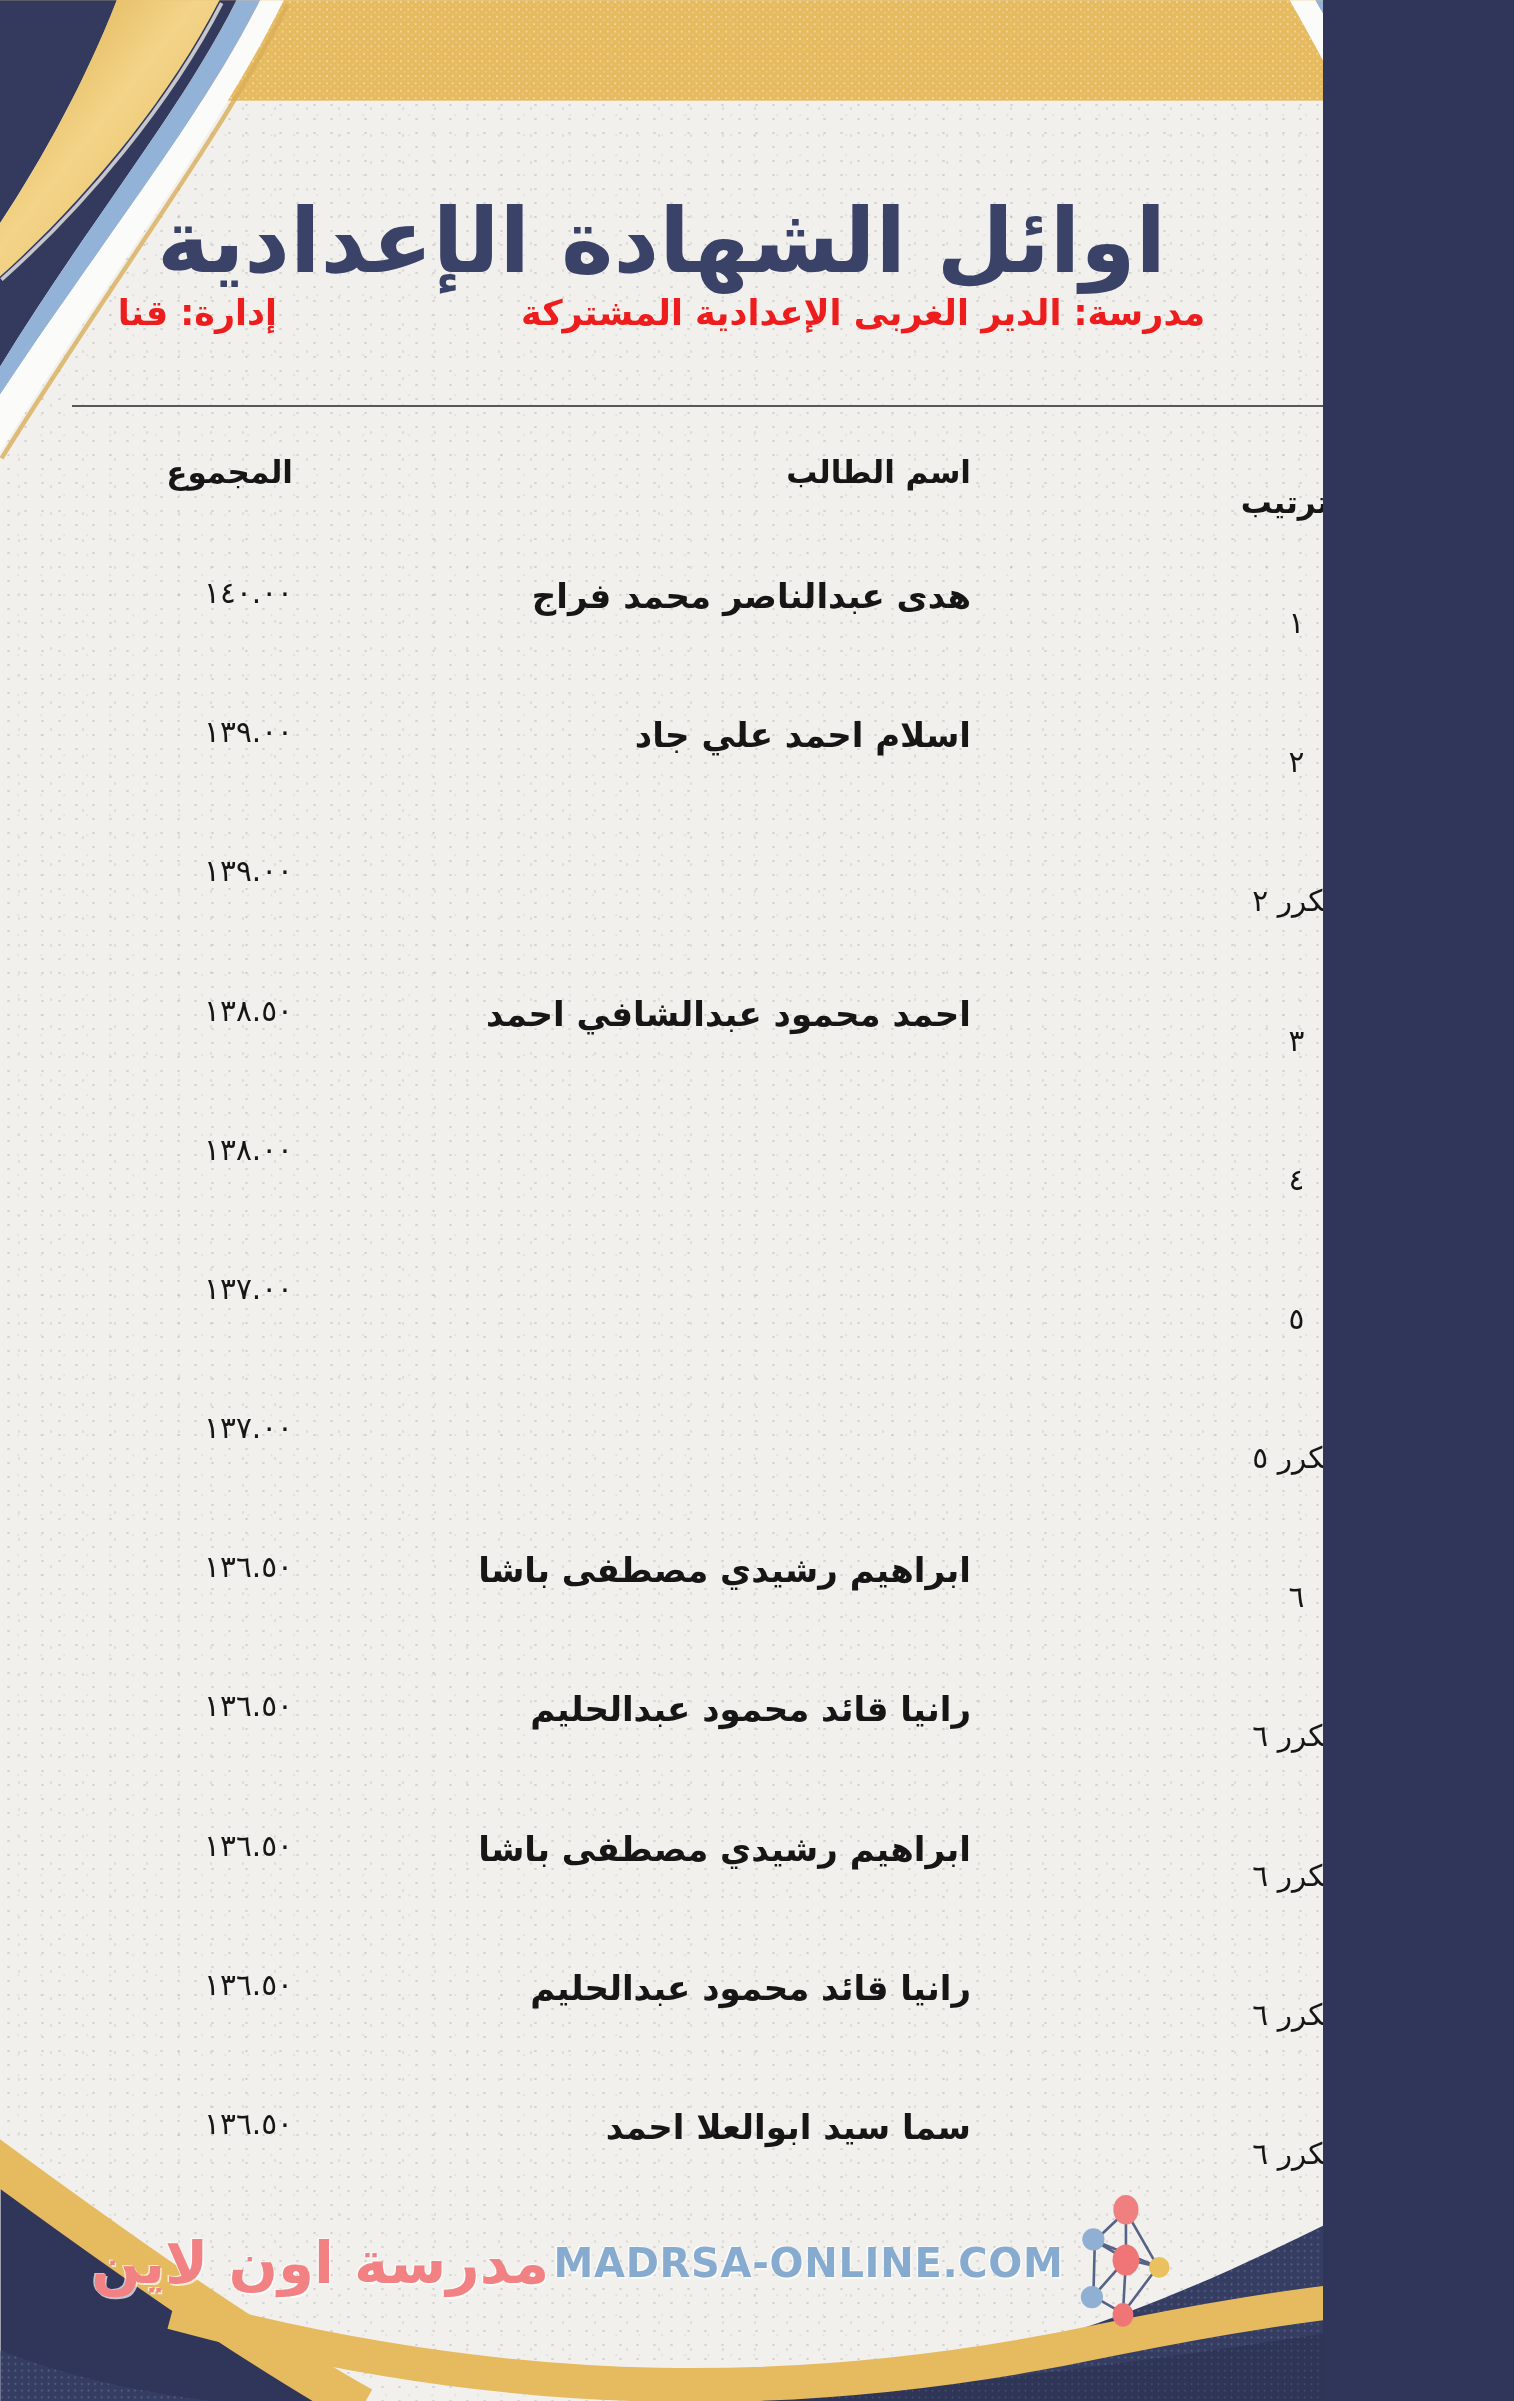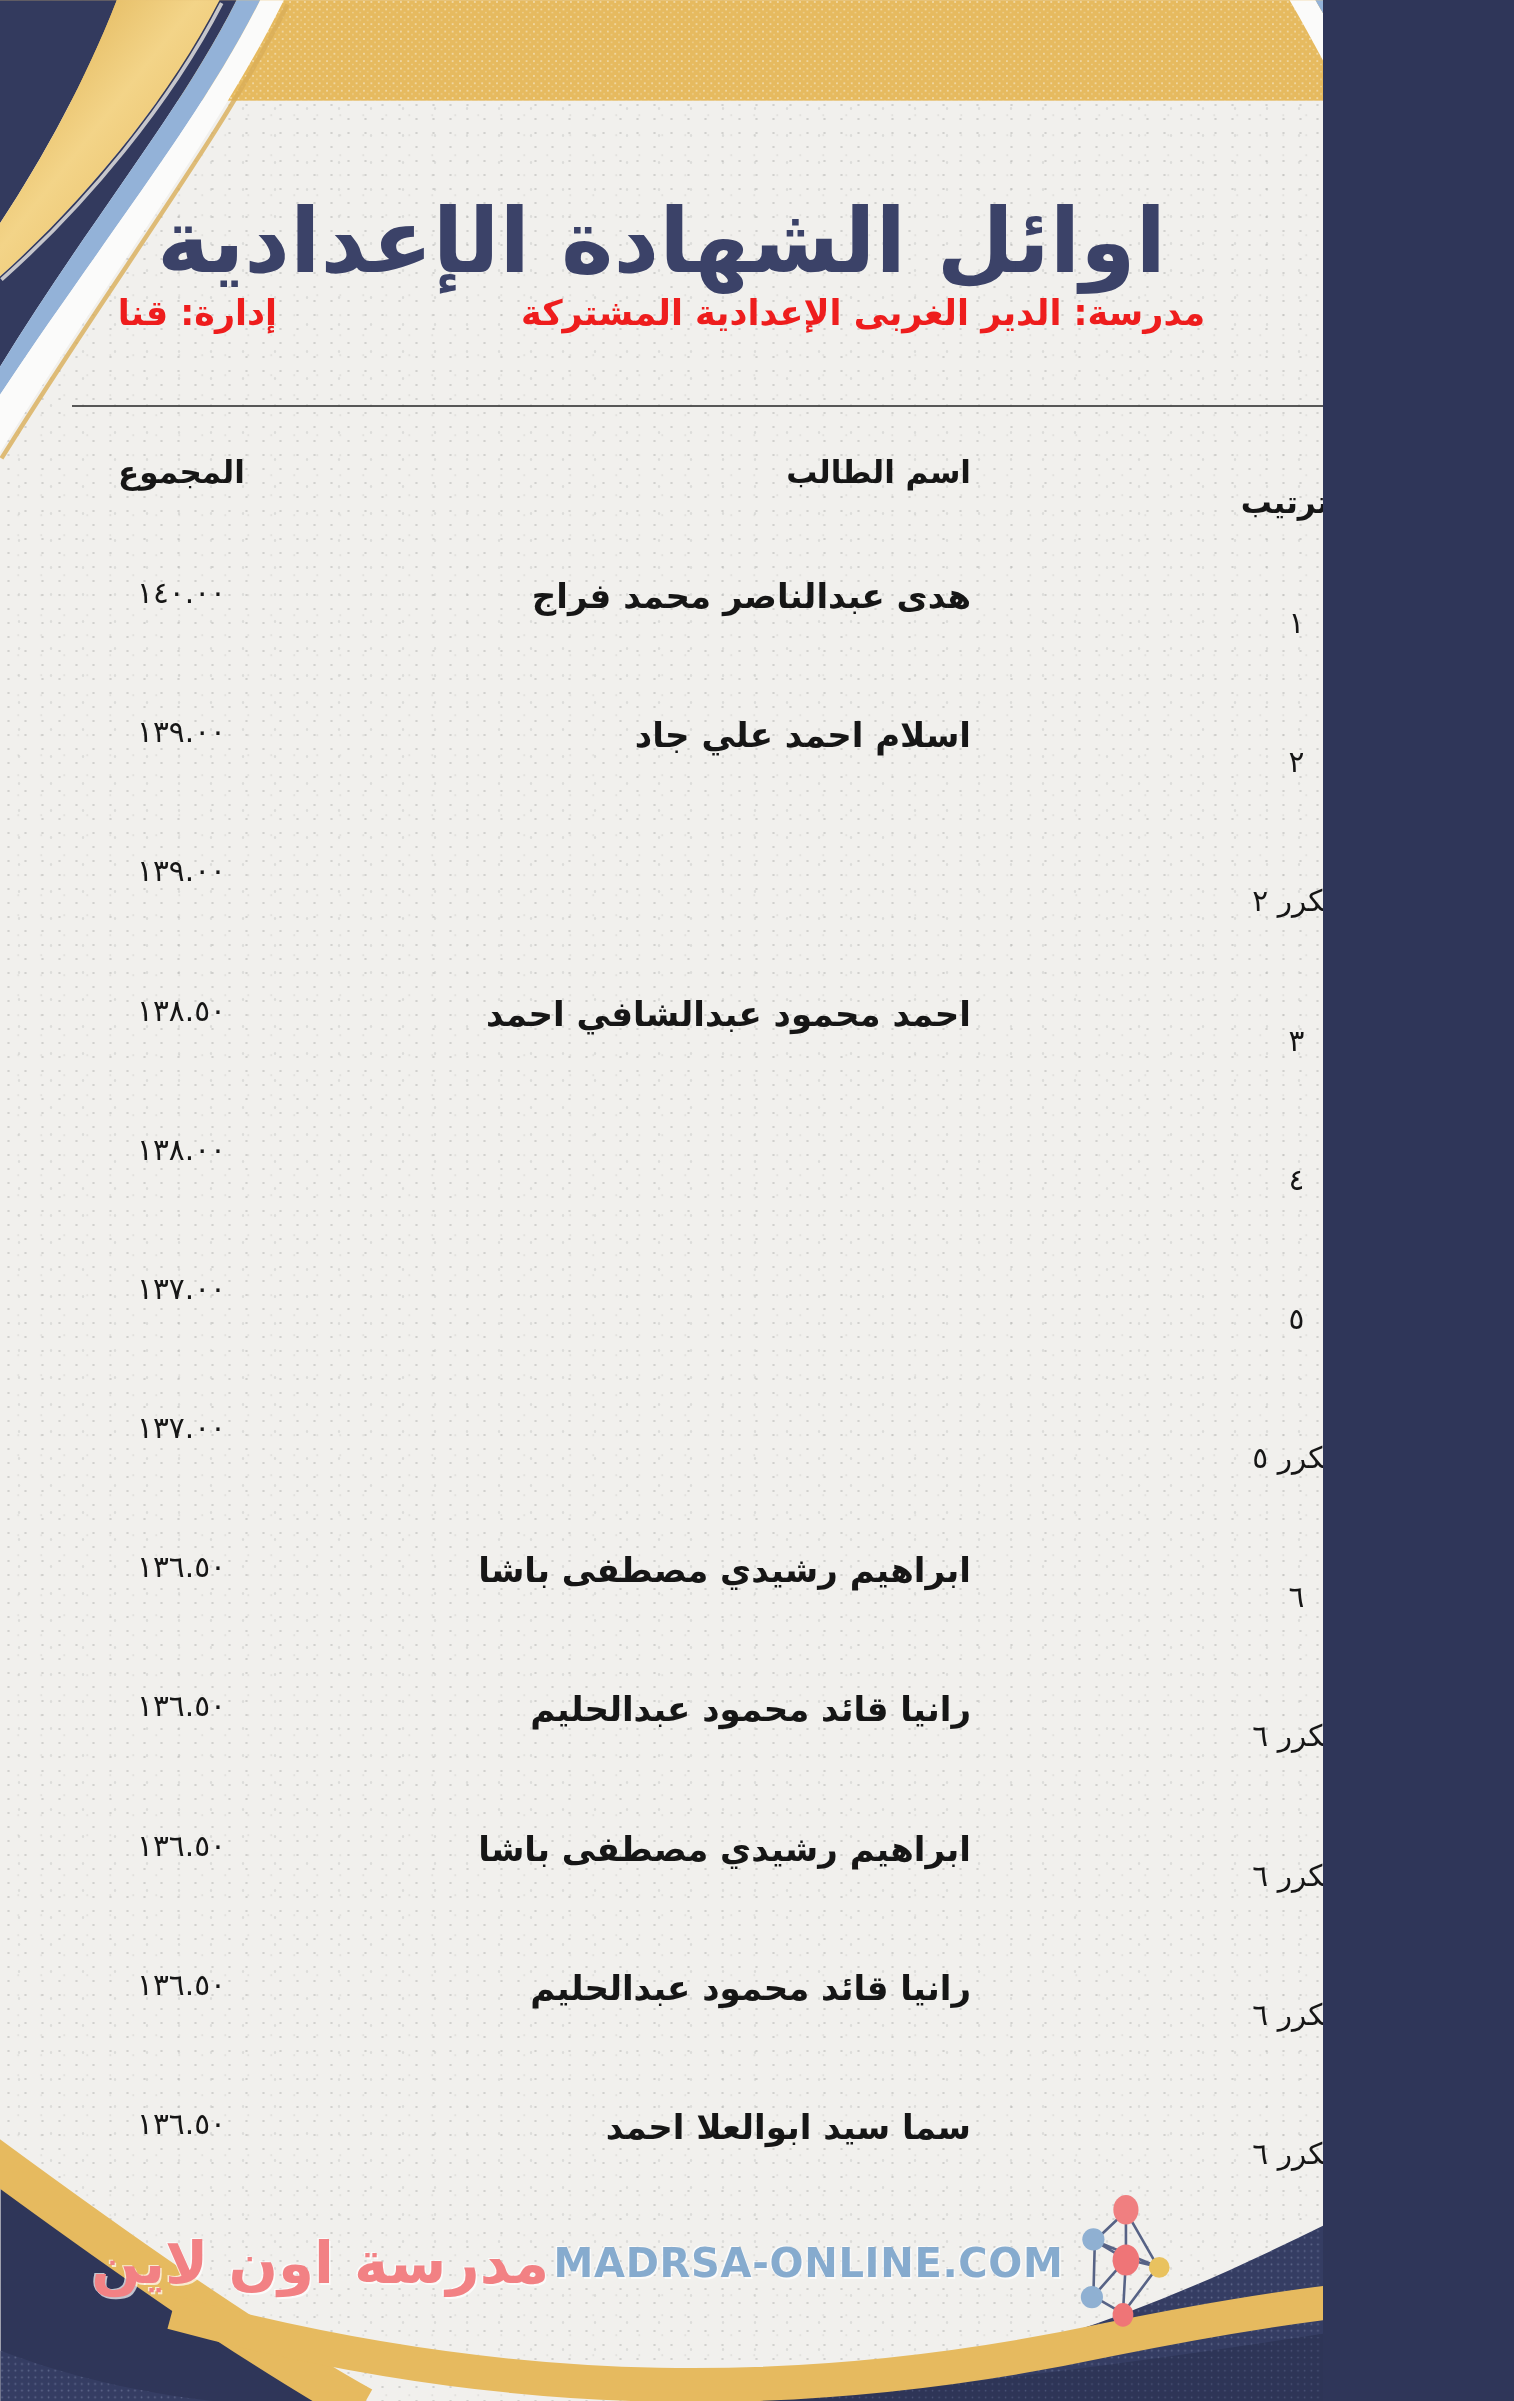--- a/index.html
+++ b/index.html
@@ -44,22 +44,22 @@
   .trow{position:absolute;left:70px;width:1374px;height:49px;color:#161616;}
   .trow .c-rank{
     position:absolute;right:29.6px;width:236px;top:0;
     text-align:center;font-size:29.6px;white-space:nowrap;margin-top:30px;
   }
   .trow .c-name{
     position:absolute;left:236px;width:665px;top:0;
     font-size:34px;font-weight:bold;white-space:nowrap;
   }
   .trow .c-total{
-    position:absolute;left:8px;width:207px;top:0;
-    text-align:center;font-size:29.6px;white-space:nowrap;
+    position:absolute;left:16px;width:207px;top:0;
+    text-align:right;font-size:29.6px;white-space:nowrap;
   }
   .thead{font-weight:bold;}
   .thead .c-rank,.thead .c-total{font-size:31px;font-weight:bold;}
   .thead .c-name{font-size:31px;}
 
   .logo{
     position:absolute;top:2178px;left:0;width:100%;height:170px;
     display:flex;justify-content:center;align-items:center;gap:16.3px;
     direction:ltr;
     transform:translateX(-26px);

